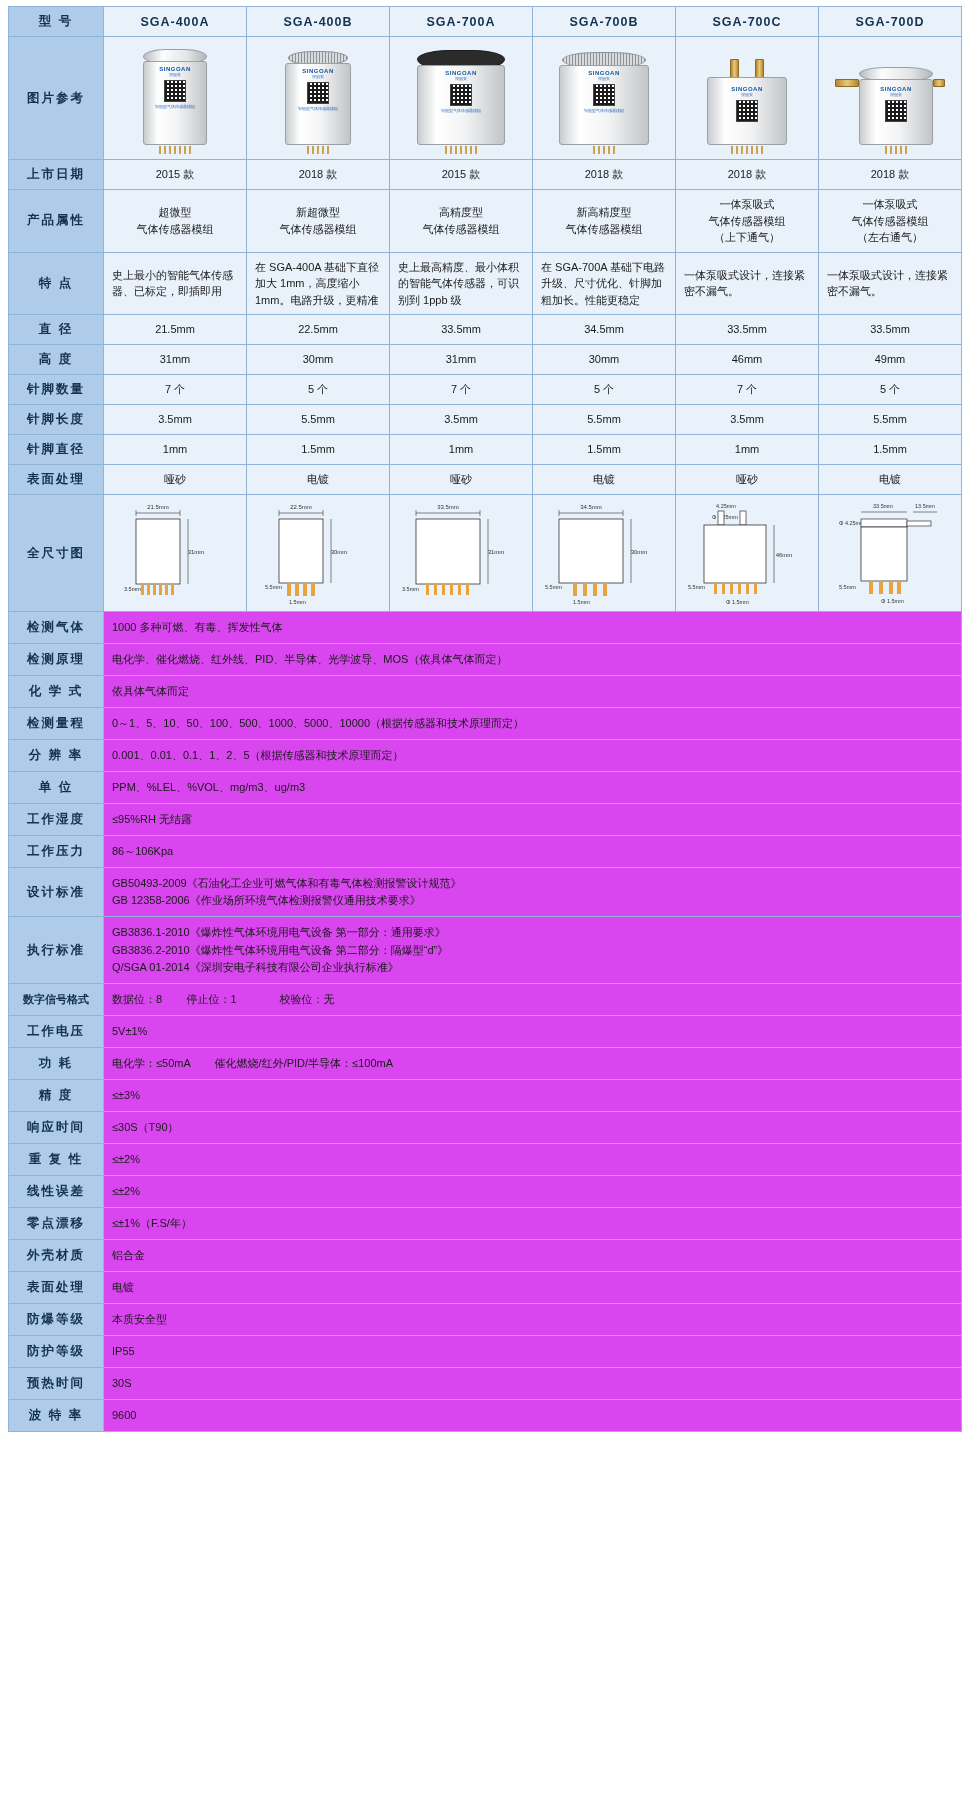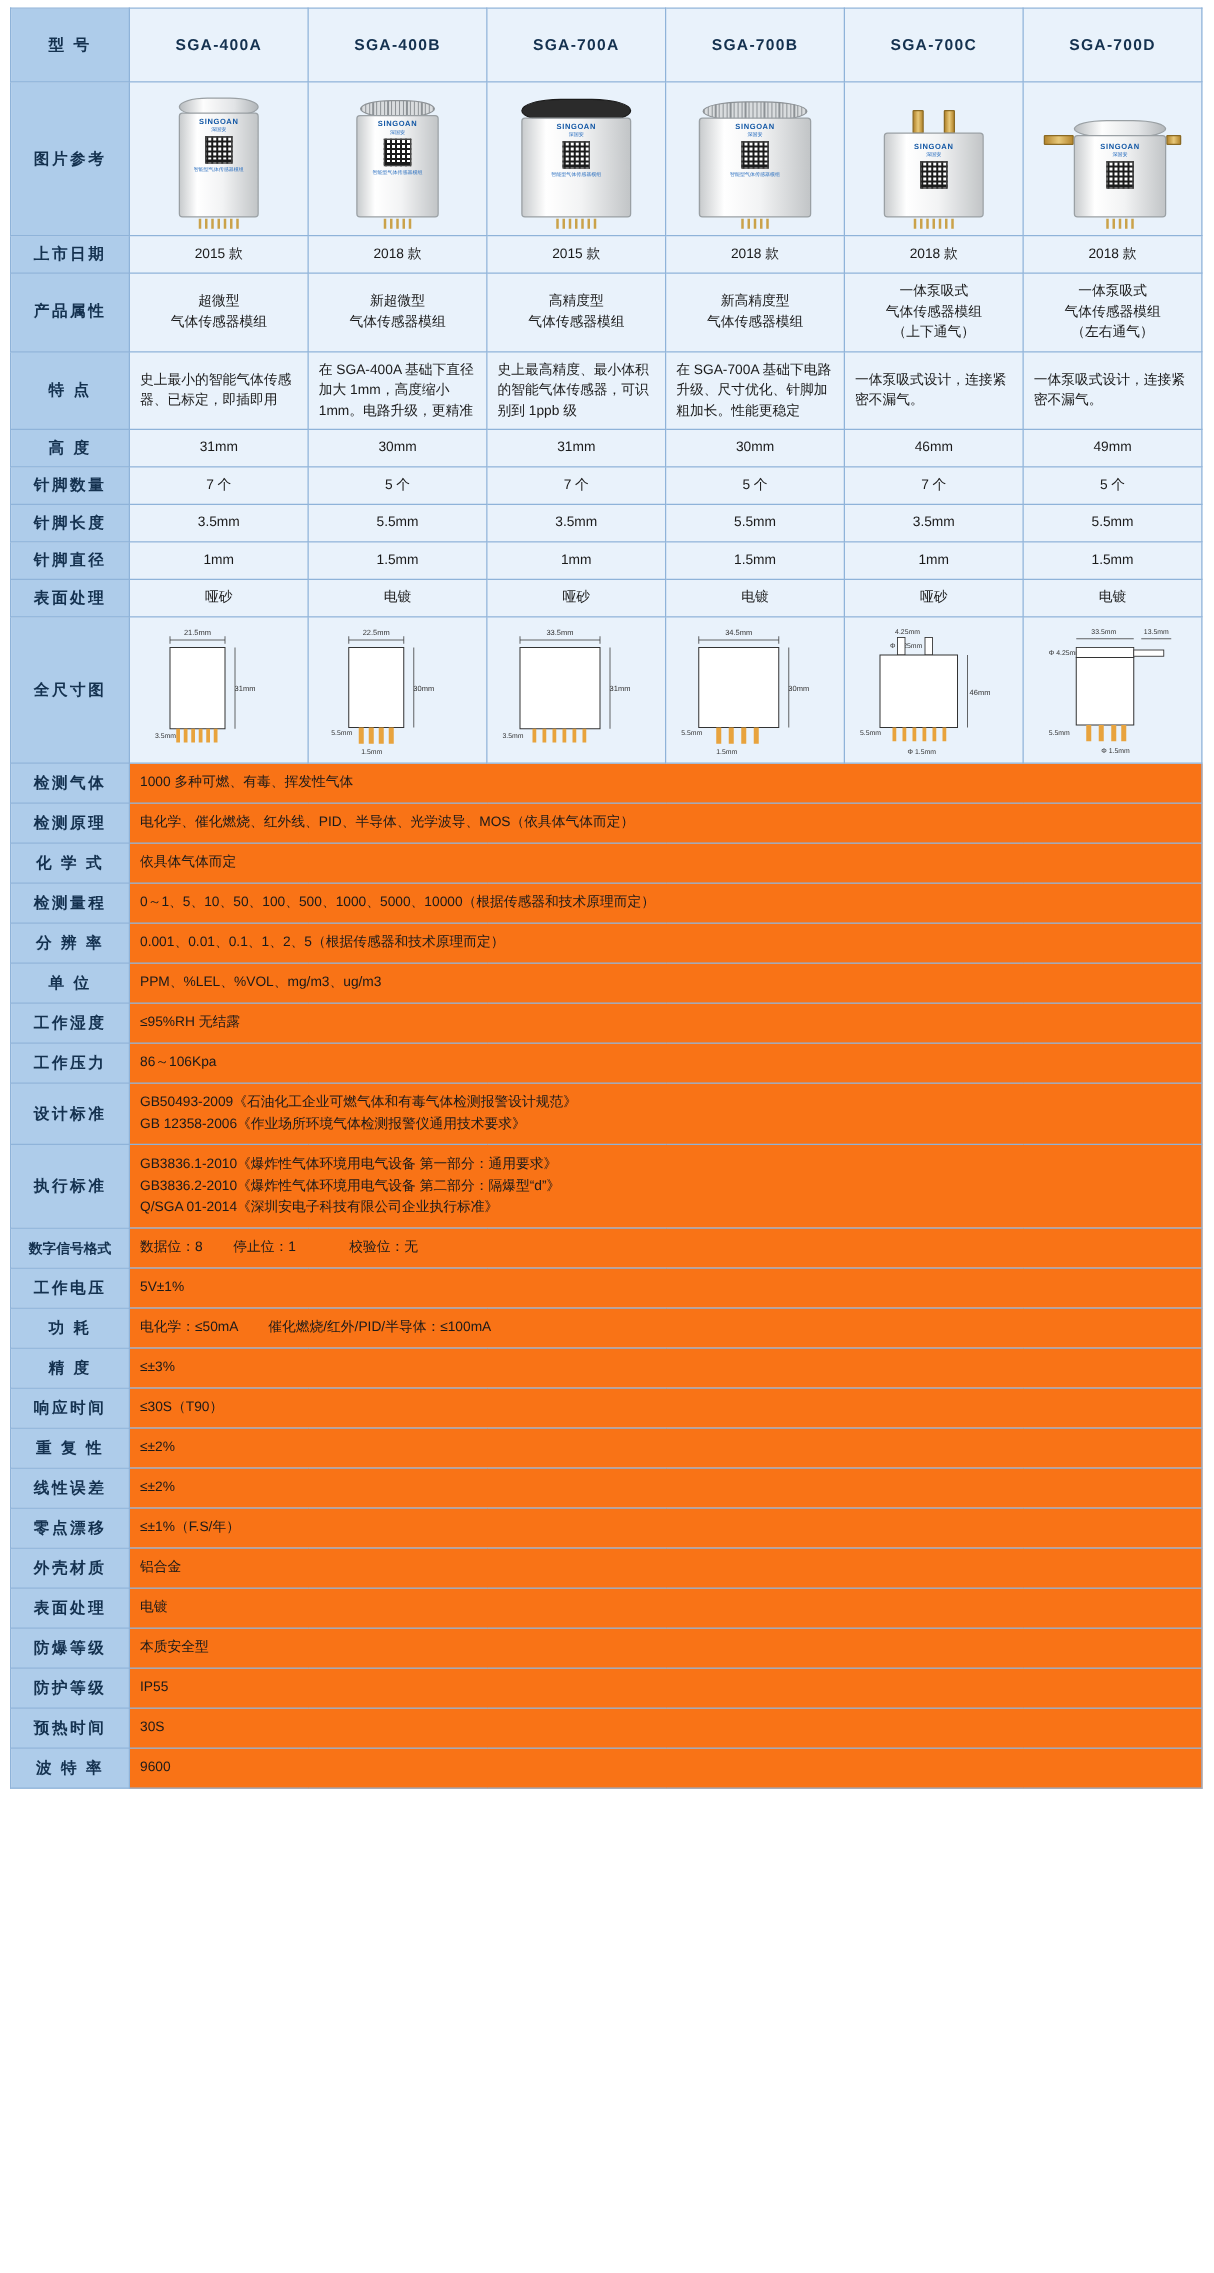--- a/index.html
+++ b/index.html
@@ -20,34 +20,34 @@
   .cell{
     background:#e9f2fb;
     text-align:center;
     font-size:11px;
     color:#1a1a1a;
     padding:6px 5px;
     line-height:1.5;
   }
   .cell.left{text-align:left;padding-left:8px;}
   .full{
-    background:#f97316;
+    background:#d946ef;
     text-align:left;
     font-size:11px;
     padding:7px 8px;
     line-height:1.55;
     color:#1a1a1a;
   }
   .hdr{
     background:#e9f2fb;
     text-align:center;
     font-size:12.5px;
     font-weight:bold;
     color:#14314f;
-    padding:22px 2px;
+    padding:7px 2px;
     letter-spacing:1px;
   }
   .small{font-size:10.5px;}
   .imgcell{background:#e9f2fb;height:118px;padding:2px;text-align:center;}
   .dimcell{background:#e9f2fb;height:112px;padding:2px;text-align:center;}
   
   .sensor-wrap{display:flex;align-items:flex-end;justify-content:center;height:112px;}
   .body-cyl{
     position:relative;
     background:linear-gradient(to right,#c9ccce 0%,#ffffff 22%,#f2f3f4 55%,#c2c5c7 100%);
@@ -281,20 +281,29 @@
     <td class="lbl">特   点</td>
     <td class="cell left">史上最小的智能气体传感器、已标定，即插即用</td>
     <td class="cell left">在 SGA-400A 基础下直径加大 1mm，高度缩小 1mm。电路升级，更精准</td>
     <td class="cell left">史上最高精度、最小体积的智能气体传感器，可识别到 1ppb 级</td>
     <td class="cell left">在 SGA-700A 基础下电路升级、尺寸优化、针脚加粗加长。性能更稳定</td>
     <td class="cell left">一体泵吸式设计，连接紧密不漏气。</td>
     <td class="cell left">一体泵吸式设计，连接紧密不漏气。</td>
   </tr>
 
 
+  <tr>
+    <td class="lbl">直   径</td>
+    <td class="cell">21.5mm</td>
+    <td class="cell">22.5mm</td>
+    <td class="cell">33.5mm</td>
+    <td class="cell">34.5mm</td>
+    <td class="cell">33.5mm</td>
+    <td class="cell">33.5mm</td>
+  </tr>
 
   <tr>
     <td class="lbl">高   度</td>
     <td class="cell">31mm</td>
     <td class="cell">30mm</td>
     <td class="cell">31mm</td>
     <td class="cell">30mm</td>
     <td class="cell">46mm</td>
     <td class="cell">49mm</td>
   </tr>

